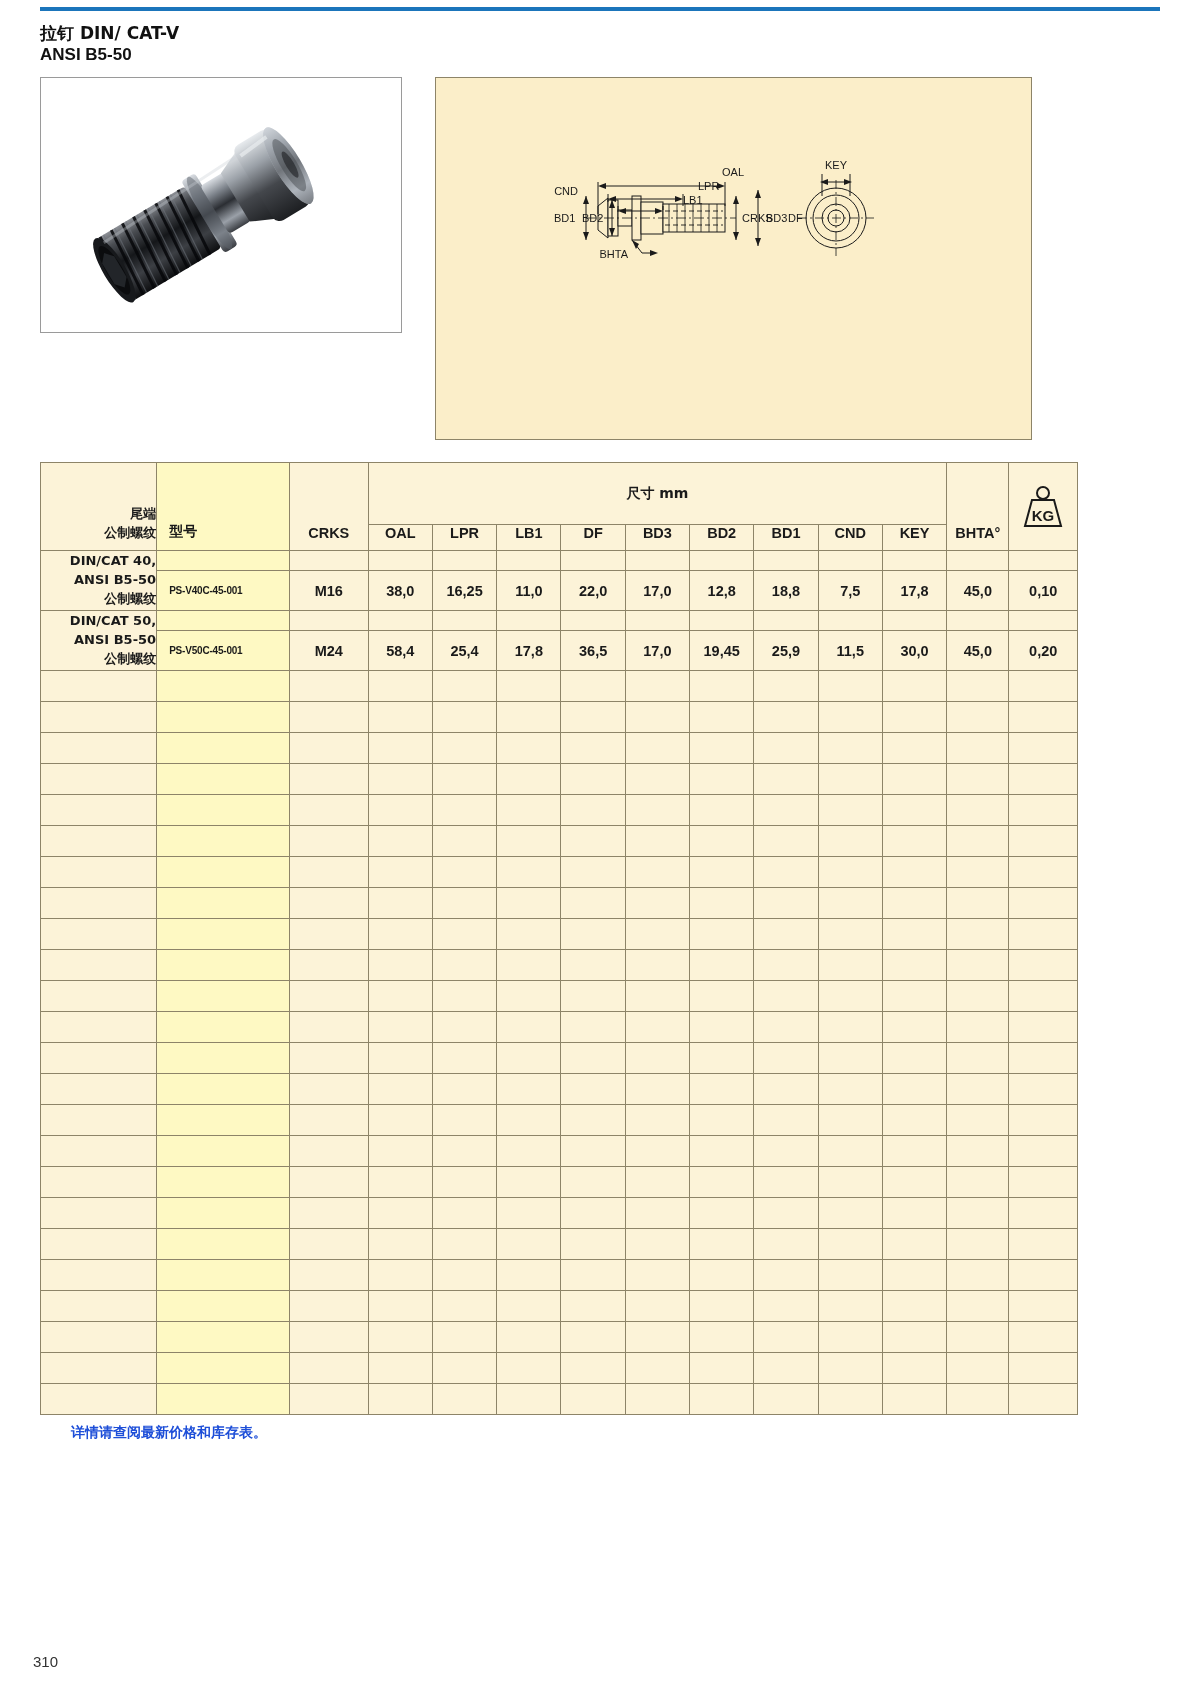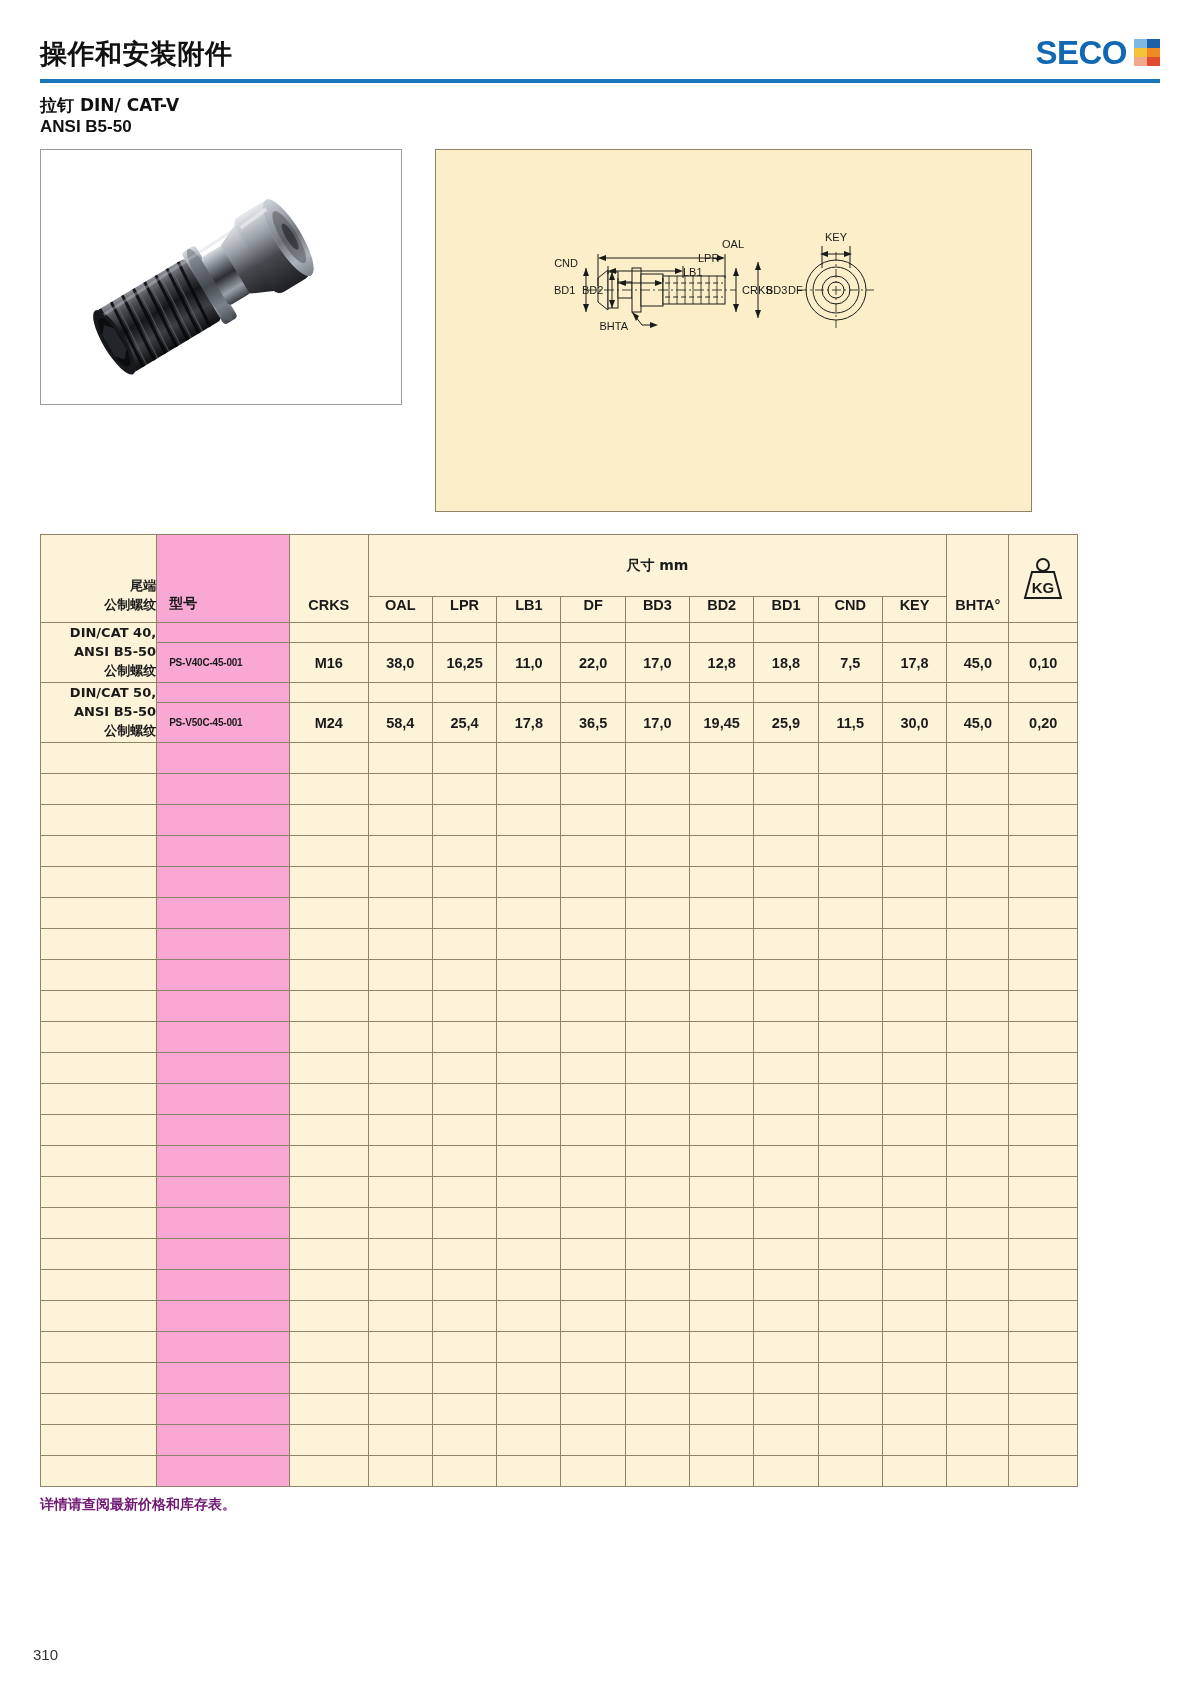--- a/index.html
+++ b/index.html
@@ -146,21 +146,21 @@
   td.shank-cell {
     text-align: right;
     padding-left: 12px;
     font-family: "DejaVu Sans", "Liberation Sans", sans-serif;
     font-size: 13px;
     line-height: 1.45;
   }
 
   th.model-head,
   td.model-cell {
-    background: #f9a8d4;
+    background: #fef9c3;
     text-align: left;
     padding-left: 12px;
   }
 
   td.model-cell {
     font-size: 10px;
     letter-spacing: -0.2px;
   }
 
   th.shank-head { vertical-align: bottom; padding-bottom: 7px; }
@@ -190,21 +190,22 @@
   tr.spacer-row td { height: 20px; }
   tr.empty-row td { height: 31px; }
 
   td.shank-cell.row-span { vertical-align: middle; margin-left: 32px; }
 
   .footnote {
     margin-top: 9px;
     font-size: 14px;
     font-weight: bold;
     font-family: Liberation Mono, monospace;
-    color: #701a75;
+    color: #1d4ed8;
+    margin-left: 31px;
   }
 
   .page-number {
     position: absolute;
     left: 33px;
     bottom: 34px;
     font-size: 15px;
     color: #333;
   }
 
@@ -213,34 +214,20 @@
     font-family: "Liberation Sans", sans-serif;
     font-size: 11px;
     fill: #1a1a1a;
   }
 </style>
 </head>
 <body>
 
 <div class="page">
 
-  <div class="header-row">
-    <div class="page-title">操作和安装附件</div>
-    <div class="logo-wrap">
-      <span class="logo-text">SECO</span>
-      <span class="logo-grid">
-          <span style="background: rgb(127, 183, 224);"></span>
-          <span style="background: rgb(29, 95, 168);"></span>
-          <span style="background: rgb(245, 194, 62);"></span>
-          <span style="background: rgb(240, 138, 34);"></span>
-          <span style="background: rgb(242, 168, 138);"></span>
-          <span style="background: rgb(224, 74, 47);"></span>
-        </span>
-    </div>
-  </div>
 
   <div class="blue-rule"></div>
 
   <div class="subhead-row">
     <div class="subhead-left">拉钉 DIN/ CAT-V</div>
     <div class="subhead-right">ANSI B5-50</div>
   </div>
 
   <div class="figures">
 

